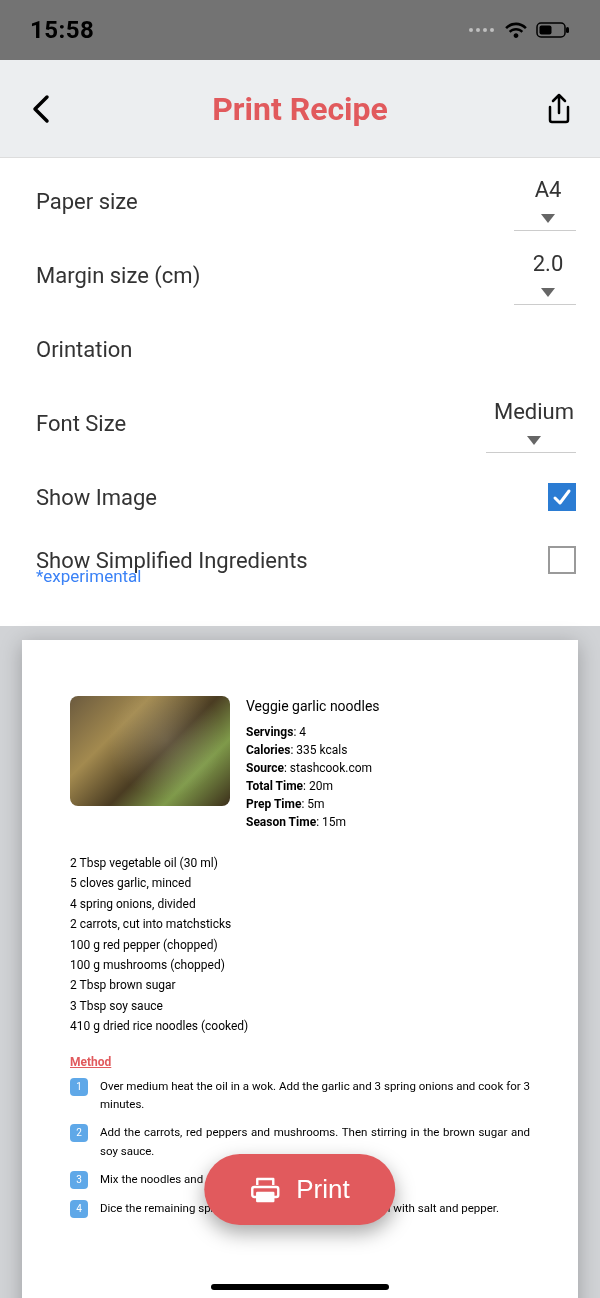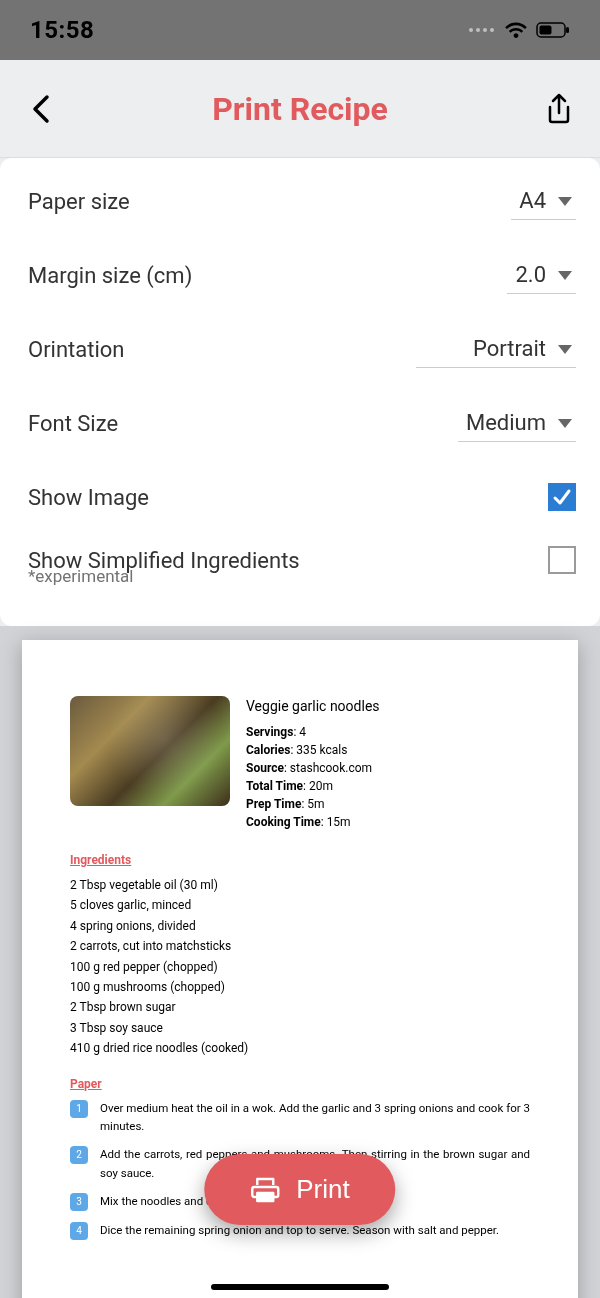--- a/index.html
+++ b/index.html
@@ -9,25 +9,25 @@
   .status-icons { display: flex; align-items: center; gap: 8px; }
   .dots { display: flex; gap: 3px; margin-right: 2px; }
   .dots span { width: 4px; height: 4px; border-radius: 50%; background: #c0c0c0; }
   .wifi-icon svg, .battery-icon svg { display: block; }
 
   .header { height: 98px; display: flex; align-items: center; justify-content: space-between; padding: 0 24px; background: #eceef0; border-bottom: 1px solid #ddd; }
   .back-chevron { width: 34px; height: 34px; display: flex; align-items: center; justify-content: center; cursor: pointer; }
   .header-title { font-size: 32px; font-weight: 700; color: #e15a5d; }
   .share-icon { width: 34px; height: 34px; display: flex; align-items: center; justify-content: center; cursor: pointer; }
 
-  .settings { background: #fff; padding: 6px 24px 24px 28px; border-radius: 12px; }
+  .settings { background: #fff; padding: 6px 24px 24px 36px; }
   .row { display: flex; align-items: center; justify-content: space-between; height: 74px; }
   .row-label { font-size: 22px; color: #333; }
-  .row-sub { font-size: 17px; color: #737373; margin-top: -20px; margin-bottom: 16px; }
-  .value-wrap { display: flex; align-items: center; gap: 10px; border-bottom: 1px solid #ccc; padding: 6px 2px 6px 8px; min-width: 62px; justify-content: flex-end; cursor: pointer; }
+  .row-sub { font-size: 17px; color: #3b82f6; margin-top: -20px; margin-bottom: 16px; }
+  .value-wrap { display: flex; align-items: center; gap: 10px; border-bottom: 1px solid #ccc; padding: 6px 2px 6px 8px; min-width: 62px; justify-content: flex-end; cursor: pointer; flex-direction: column; }
   .value-wrap.wider { min-width: 160px; }
   .value-text { font-size: 22px; color: #333; }
   .chevron-down { width: 18px; height: 12px; }
   .checkbox { width: 28px; height: 28px; border: 2px solid #9a9a9a; display: flex; align-items: center; justify-content: center; cursor: pointer; }
   .checkbox.checked { background: #2b7cd3; border-color: #2b7cd3; }
   .checkbox.checked svg { display: block; }
   .checkbox svg { display: none; }
 
   .preview-area { background: #d1d3d6; padding: 14px; position: relative; height: 674px; }
   .paper { background: #fff; margin: 0 auto; width: 556px; padding: 56px 48px 180px 48px; box-shadow: 0 4px 20px rgba(0,0,0,0.25); min-height: 640px; }
@@ -107,26 +107,20 @@
     <div class="row-label">Margin size (cm)</div>
     <div class="value-wrap">
       <span class="value-text">2.0</span>
       <svg class="chevron-down" viewBox="0 0 18 12">
           <polygon points="2,2 16,2 9,11" fill="#666"></polygon>
         </svg>
     </div>
   </div>
   <div class="row">
     <div class="row-label">Orintation</div>
-    <div class="value-wrap wider">
-      <span class="value-text">Portrait</span>
-      <svg class="chevron-down" viewBox="0 0 18 12">
-          <polygon points="2,2 16,2 9,11" fill="#666"></polygon>
-        </svg>
-    </div>
   </div>
   <div class="row">
     <div class="row-label">Font Size</div>
     <div class="value-wrap">
       <span class="value-text">Medium</span>
       <svg class="chevron-down" viewBox="0 0 18 12">
           <polygon points="2,2 16,2 9,11" fill="#666"></polygon>
         </svg>
     </div>
   </div>
@@ -151,36 +145,35 @@
   <div class="paper">
     <div class="recipe-top">
       <div class="recipe-img"></div>
       <div class="recipe-meta">
         <div class="recipe-title">Veggie garlic noodles</div>
         <div class="meta-line"><b>Servings</b>: <span>4</span></div>
         <div class="meta-line"><b>Calories</b>: <span>335 kcals</span></div>
         <div class="meta-line"><b>Source</b>: <span>stashcook.com</span></div>
         <div class="meta-line"><b>Total Time</b>: <span>20m</span></div>
         <div class="meta-line"><b>Prep Time</b>: <span>5m</span></div>
-        <div class="meta-line"><b>Cooking Time</b>: <span>15m</span></div>
-      </div>
-    </div>
-    <div class="section-h">Ingredients</div>
+        <div class="meta-line"><b>Season Time</b>: <span>15m</span></div>
+      </div>
+    </div>
     <div class="ingredients" id="ingredients-list">
         <p><b>2 Tbsp</b> vegetable oil (30 ml)</p>
         <p><b>5</b> cloves garlic, minced</p>
         <p><b>4</b> spring onions, divided</p>
         <p><b>2</b> carrots, cut into matchsticks</p>
         <p><b>100 g</b> red pepper (chopped)</p>
         <p><b>100 g</b> mushrooms (chopped)</p>
         <p><b>2 Tbsp</b> brown sugar</p>
         <p><b>3 Tbsp</b> soy sauce</p>
         <p><b>410 g</b> dried rice noodles (cooked)</p>
       </div>
-    <div class="section-h">Paper</div>
+    <div class="section-h">Method</div>
     <div class="method-list" id="method-list">
         <div class="method-item">
           <div class="step-badge">1</div>
           <div class="method-text">Over medium heat the oil in a wok. Add the garlic and 3 spring onions and cook for 3 minutes.</div>
         </div>
         <div class="method-item">
           <div class="step-badge">2</div>
           <div class="method-text">Add the carrots, red peppers and mushrooms. Then stirring in the brown sugar and soy sauce.</div>
         </div>
         <div class="method-item">

